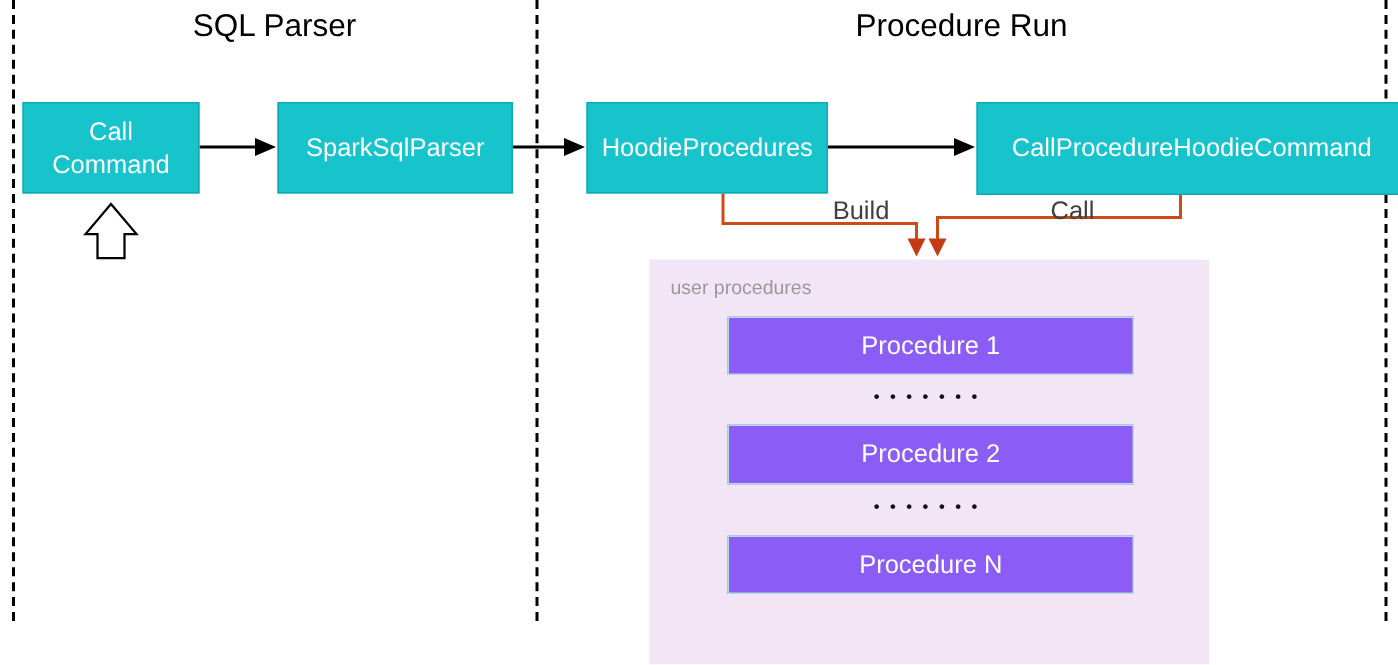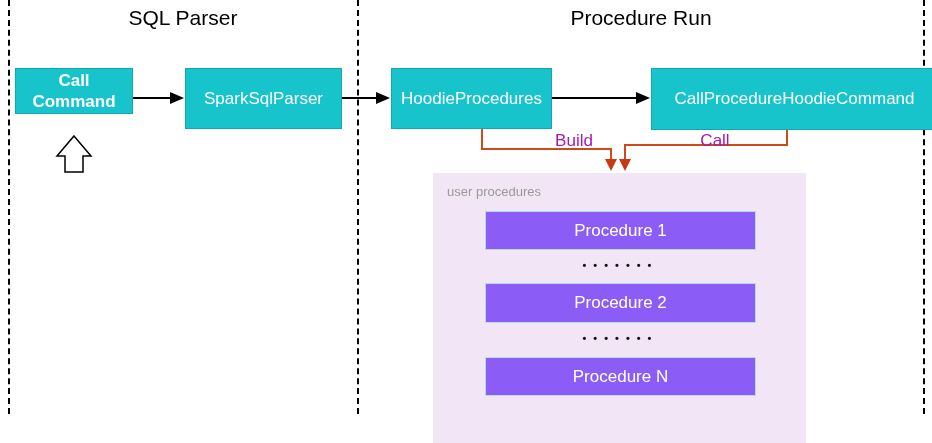--- a/index.html
+++ b/index.html
@@ -43,36 +43,36 @@
     background: #17c4cc;
     border: 1px solid #10a9b1;
     color: #ffffff;
     font-size: 17px;
     display: flex;
     align-items: center;
     justify-content: center;
     text-align: center;
     line-height: 1.25;
   }
-  .node-call-command   { left: 15px;  top: 68px; width: 118px; height: 46px; padding: 16px 10px; font-weight: bold; }
+  .node-call-command   { left: 15px;  top: 68px; width: 118px; height: 61px; padding: 16px 10px; }
   .node-spark          { left: 185px; top: 68px; width: 157px; height: 61px; }
   .node-hoodie         { left: 391px; top: 68px; width: 161px; height: 61px; }
   .node-cphc           { left: 651px; top: 68px; width: 287px; height: 62px; }
 
   svg.overlay {
     position: absolute;
     left: 0; top: 0;
     width: 932px; height: 443px;
     pointer-events: none;
   }
 
   .edge-label {
     position: absolute;
     font-size: 17px;
-    color: #a21caf;
+    color: #404040;
     transform: translateX(-50%);
     white-space: nowrap;
   }
   .label-build { left: 574px; top: 131px; }
   .label-call  { left: 715px; top: 131px; }
 
   
   .sql-panel { position: absolute; left: 14px; top: 173px; width: 331px; }
   .sql-header {
     height: 31px;

